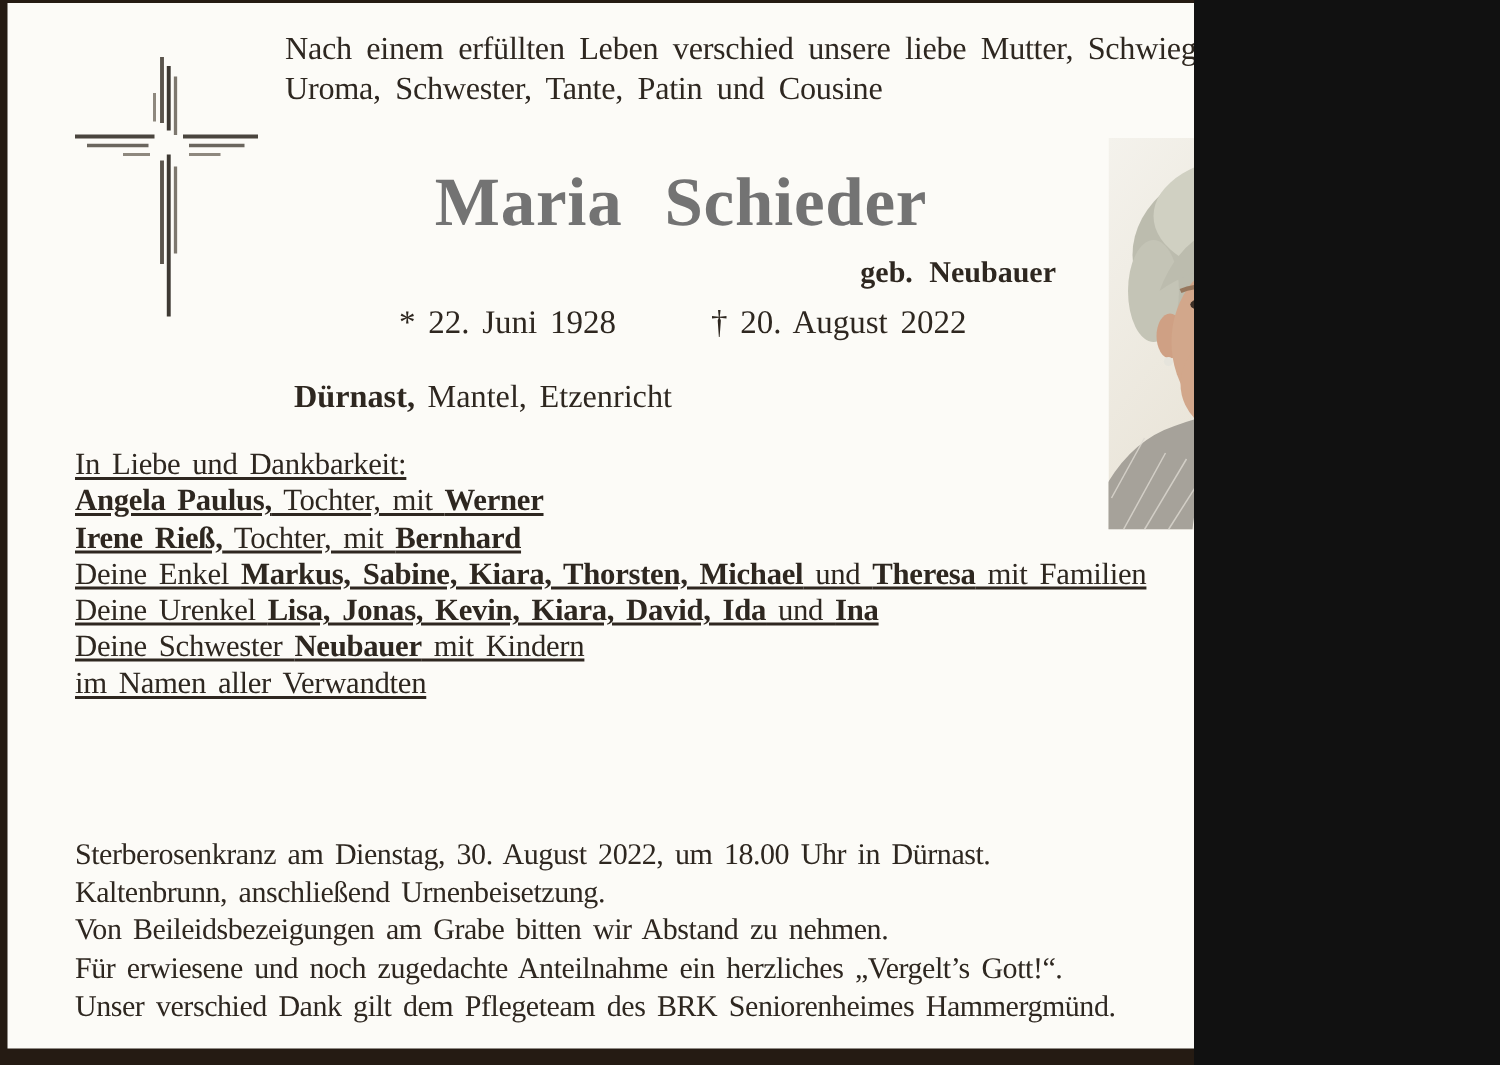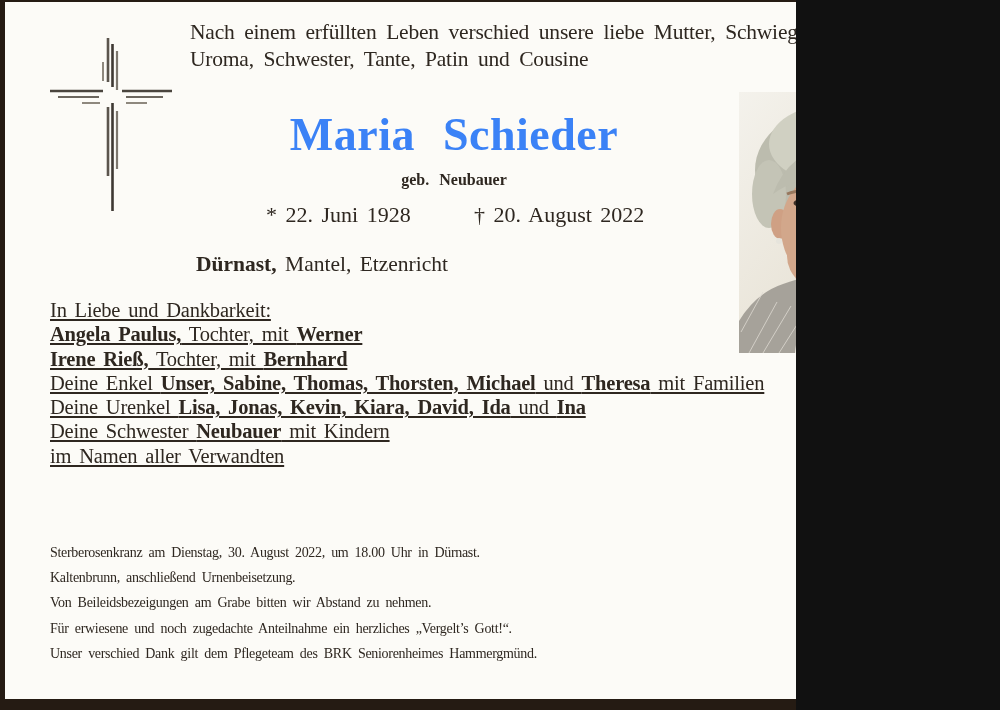--- a/index.html
+++ b/index.html
@@ -15,37 +15,37 @@
   }
   .abs{position:absolute;}
   .intro{
     left:190px;top:19px;width:788px;
     font-size:21.5px;line-height:26.5px;word-spacing:4.5px;letter-spacing:-0.2px;
   }
   .cross-svg{left:42px;top:24px;width:135px;height:195px;}
   .name{
     left:204px;top:108px;width:500px;text-align:center;
     font-size:46px;font-weight:bold;word-spacing:16px;letter-spacing:0.5px;
-    color:#3b82f6;
+    color:#737373;
   }
   .maiden{
-    left:204px;top:171px;width:500px;text-align:center;
-    font-size:16px;font-weight:bold;word-spacing:6px;
+    left:204px;top:171px;width:500px;text-align:right;
+    font-size:20px;font-weight:bold;word-spacing:6px;
   }
   .date{font-size:22px;word-spacing:3px;white-space:nowrap;}
   .birth{left:266px;top:202px;text-align:center;}
   .death{left:474px;top:202px;}
   .places{left:196px;top:252px;font-size:21.5px;word-spacing:3px;white-space:nowrap;}
   .family{
     left:50px;top:298px;
     font-size:20.5px;line-height:24.3px;word-spacing:3px;letter-spacing:-0.2px;text-decoration:underline;
   }
   .services{
-    left:50px;top:540px;
-    font-size:14px;line-height:25.2px;word-spacing:3px;letter-spacing:-0.3px;
+    left:50px;top:558px;
+    font-size:20px;line-height:25.2px;word-spacing:3px;letter-spacing:-0.3px;
   }
   .family div,.services div{white-space:nowrap;}
   .b{font-weight:bold;}
   .photo-svg{left:739px;top:92px;width:214px;height:261px;}
 </style>
 </head>
 <body>
 
 <div class="frame">
   <div class="paper"></div>
@@ -75,21 +75,21 @@
 
   <span class="abs date birth">* 22. Juni 1928</span>
   <span class="abs date death">† 20. August 2022</span>
 
   <div class="abs places"><span class="b">Dürnast,</span><span> Mantel, Etzenricht</span></div>
 
   <div class="abs family">
     <div>In Liebe und Dankbarkeit:</div>
     <div><span class="b">Angela Paulus,</span><span> Tochter, mit </span><span class="b">Werner</span></div>
     <div><span class="b">Irene Rieß,</span><span> Tochter, mit </span><span class="b">Bernhard</span></div>
-    <div><span>Deine Enkel </span><span class="b">Unser, Sabine, Thomas, Thorsten, Michael</span><span> und </span><span class="b">Theresa</span><span> mit Familien</span></div>
+    <div><span>Deine Enkel </span><span class="b">Markus, Sabine, Kiara, Thorsten, Michael</span><span> und </span><span class="b">Theresa</span><span> mit Familien</span></div>
     <div><span>Deine Urenkel </span><span class="b">Lisa, Jonas, Kevin, Kiara, David, Ida</span><span> und </span><span class="b">Ina</span></div>
     <div><span>Deine Schwester </span><span class="b">Neubauer</span><span> mit Kindern</span></div>
     <div>im Namen aller Verwandten</div>
   </div>
 
   <div class="abs services">
     <div>Sterberosenkranz am Dienstag, 30. August 2022, um 18.00 Uhr in Dürnast.</div>
     <div>Kaltenbrunn, anschließend Urnenbeisetzung.</div>
     <div>Von Beileidsbezeigungen am Grabe bitten wir Abstand zu nehmen.</div>
     <div>Für erwiesene und noch zugedachte Anteilnahme ein herzliches „Vergelt’s Gott!“.</div>

